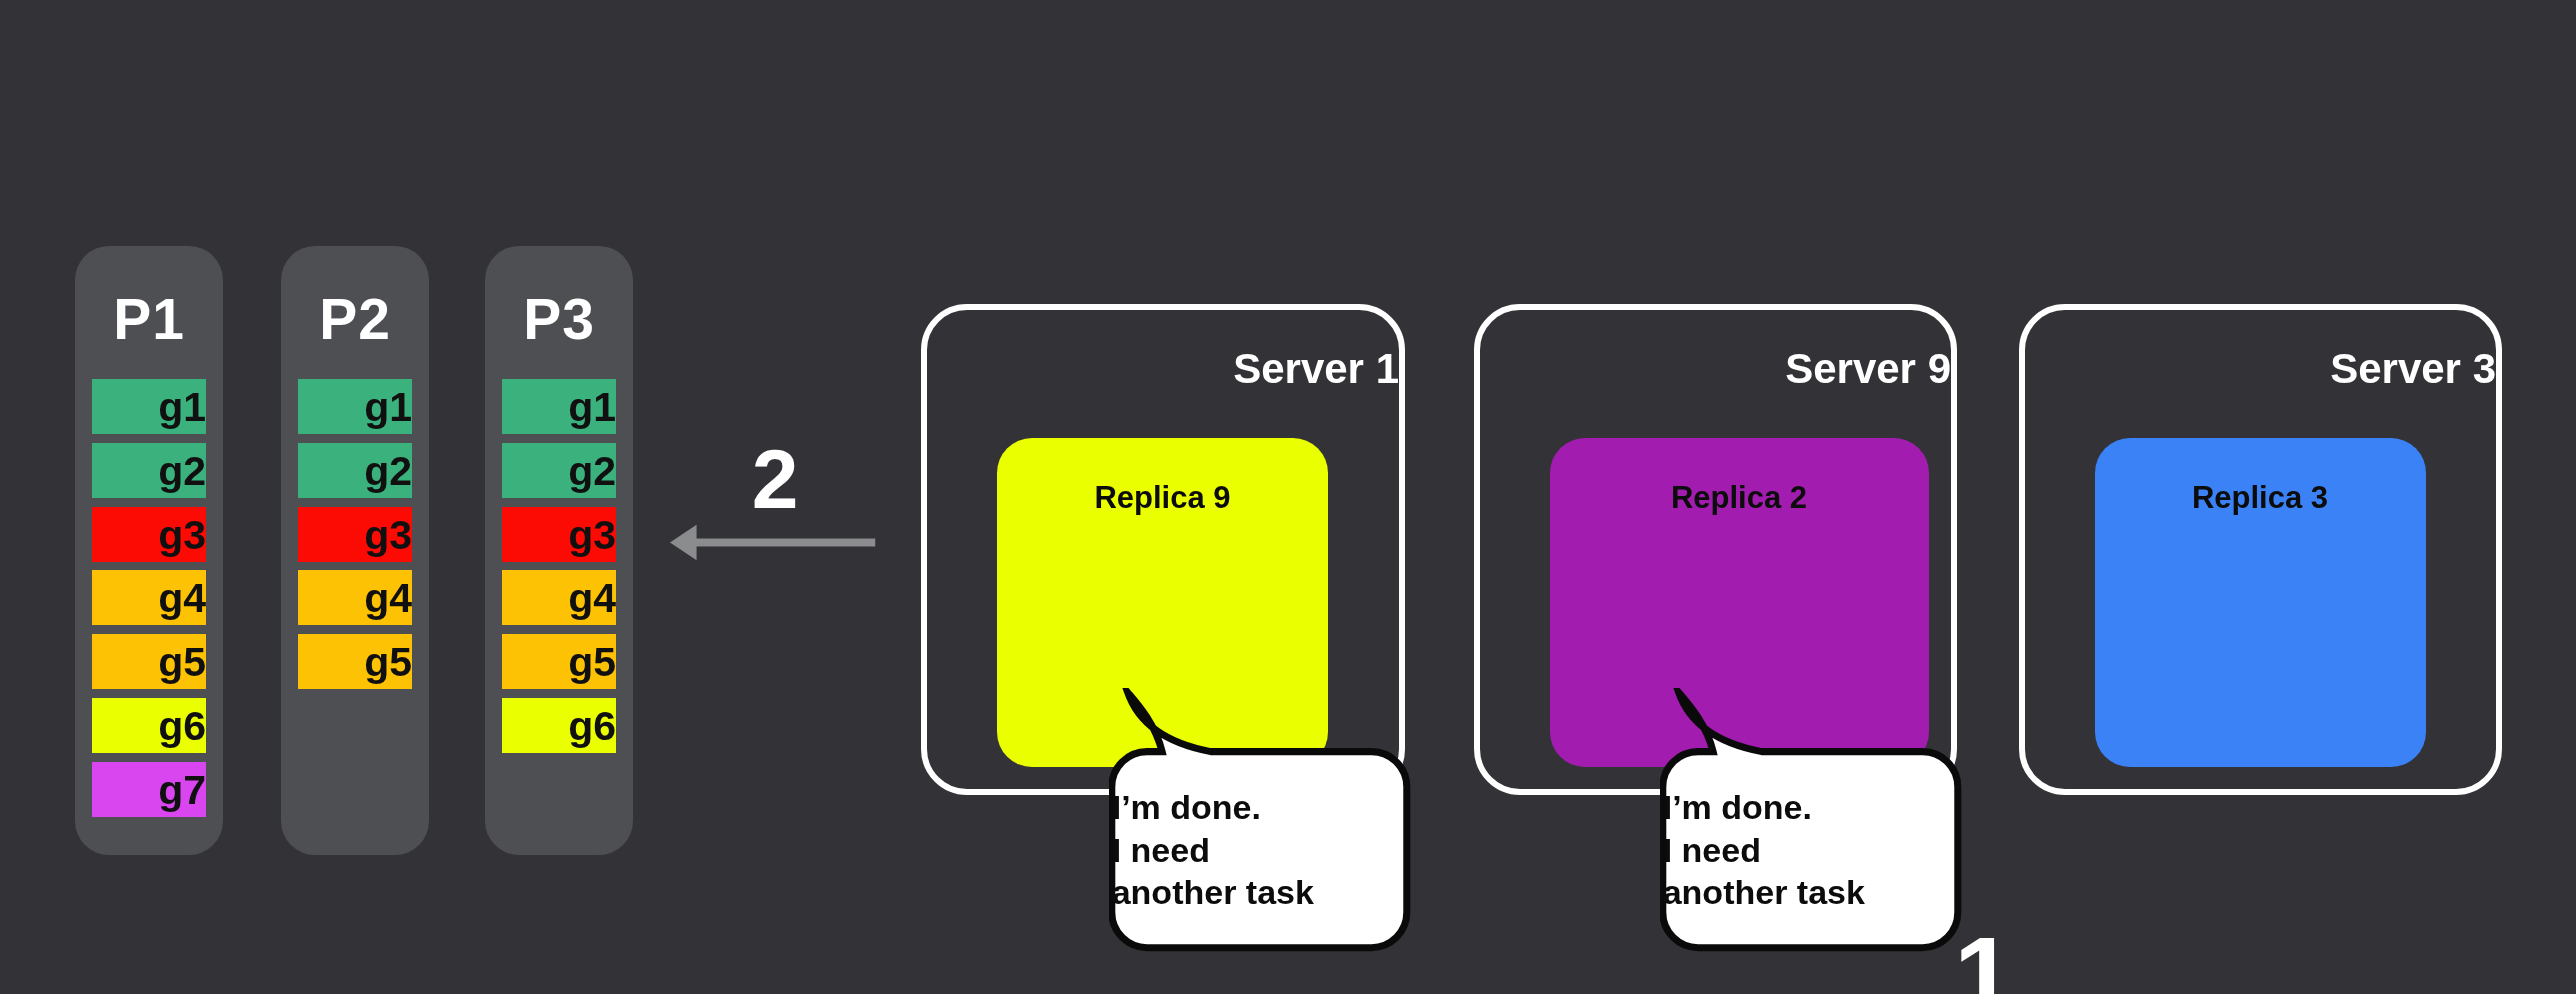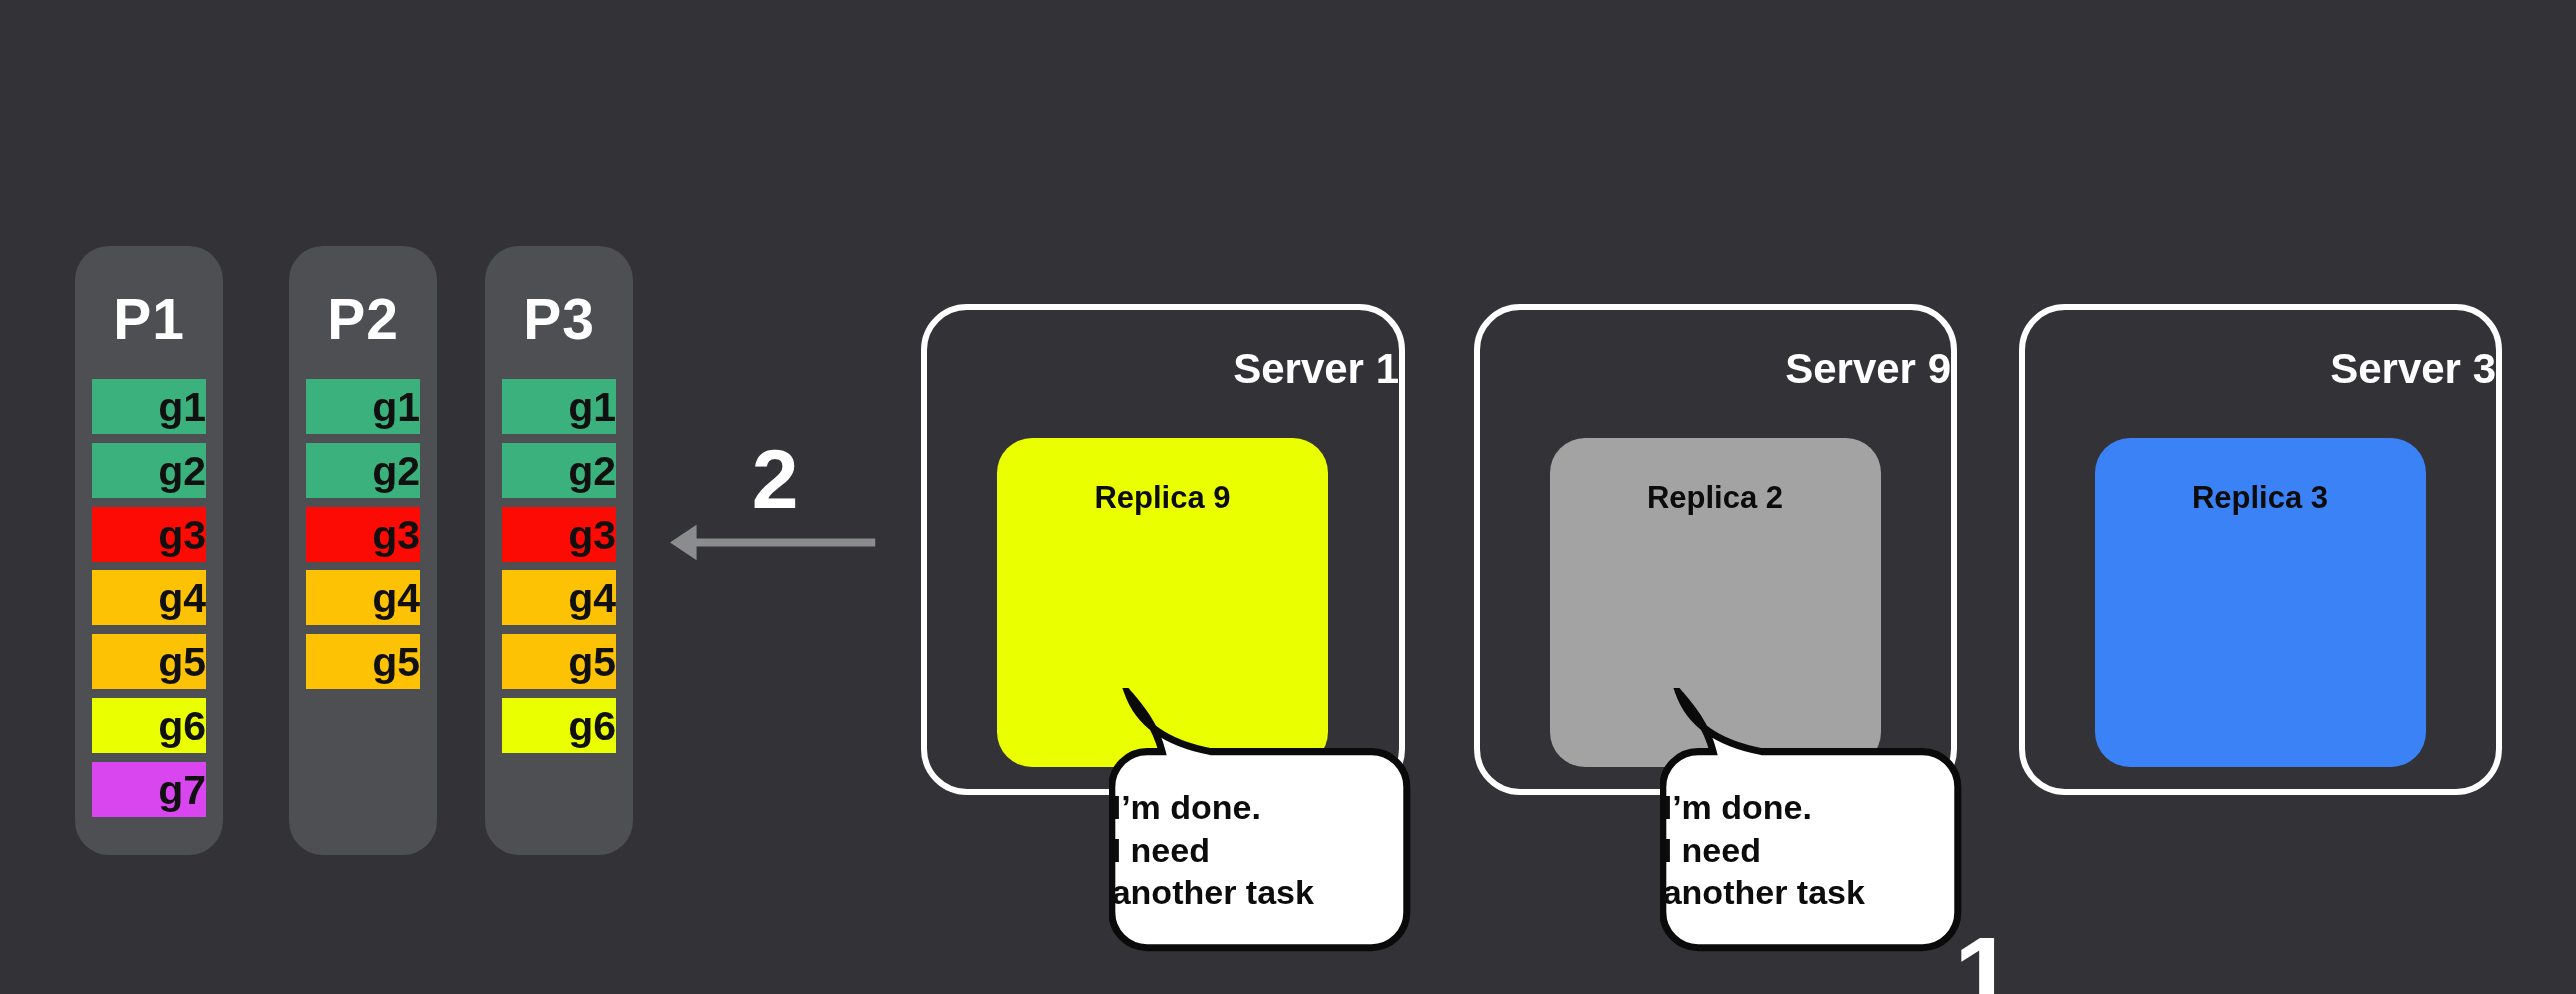--- a/index.html
+++ b/index.html
@@ -148,21 +148,21 @@
       <div class="task" style="background-color: rgb(59, 178, 126);">g1</div>
       <div class="task" style="background-color: rgb(59, 178, 126);">g2</div>
       <div class="task" style="background-color: rgb(251, 11, 4);">g3</div>
       <div class="task" style="background-color: rgb(252, 194, 3);">g4</div>
       <div class="task" style="background-color: rgb(252, 194, 3);">g5</div>
       <div class="task" style="background-color: rgb(234, 255, 0);">g6</div>
       <div class="task" style="background-color: #d946ef;">g7</div>
     </div>
   </div>
 
-  <div class="partition" style="left:289px">
+  <div class="partition" style="left:281px">
     <div class="p-title">P2</div>
     <div class="tasks">
       <div class="task" style="background-color: rgb(59, 178, 126);">g1</div>
       <div class="task" style="background-color: rgb(59, 178, 126);">g2</div>
       <div class="task" style="background-color: rgb(251, 11, 4);">g3</div>
       <div class="task" style="background-color: rgb(252, 194, 3);">g4</div>
       <div class="task" style="background-color: rgb(252, 194, 3);">g5</div>
     </div>
   </div>
 
@@ -186,21 +186,21 @@
 
   <div class="server" style="left:921px;width:484px">
     <div class="server-title">Server 1</div>
     <div class="replica" style="background-color: rgb(234, 255, 0);">
       <div class="replica-label">Replica 9</div>
     </div>
   </div>
 
   <div class="server" style="left:1474px;width:483px">
     <div class="server-title">Server 9</div>
-    <div class="replica" style="background-color: #a3a3a3;">
+    <div class="replica" style="background-color: #a21caf; padding-left: 48px;">
       <div class="replica-label">Replica 2</div>
     </div>
   </div>
 
   <div class="server" style="left:2019px;width:483px">
     <div class="server-title">Server 3</div>
     <div class="replica" style="background-color: #3b82f6;">
       <div class="replica-label">Replica 3</div>
     </div>
   </div>

